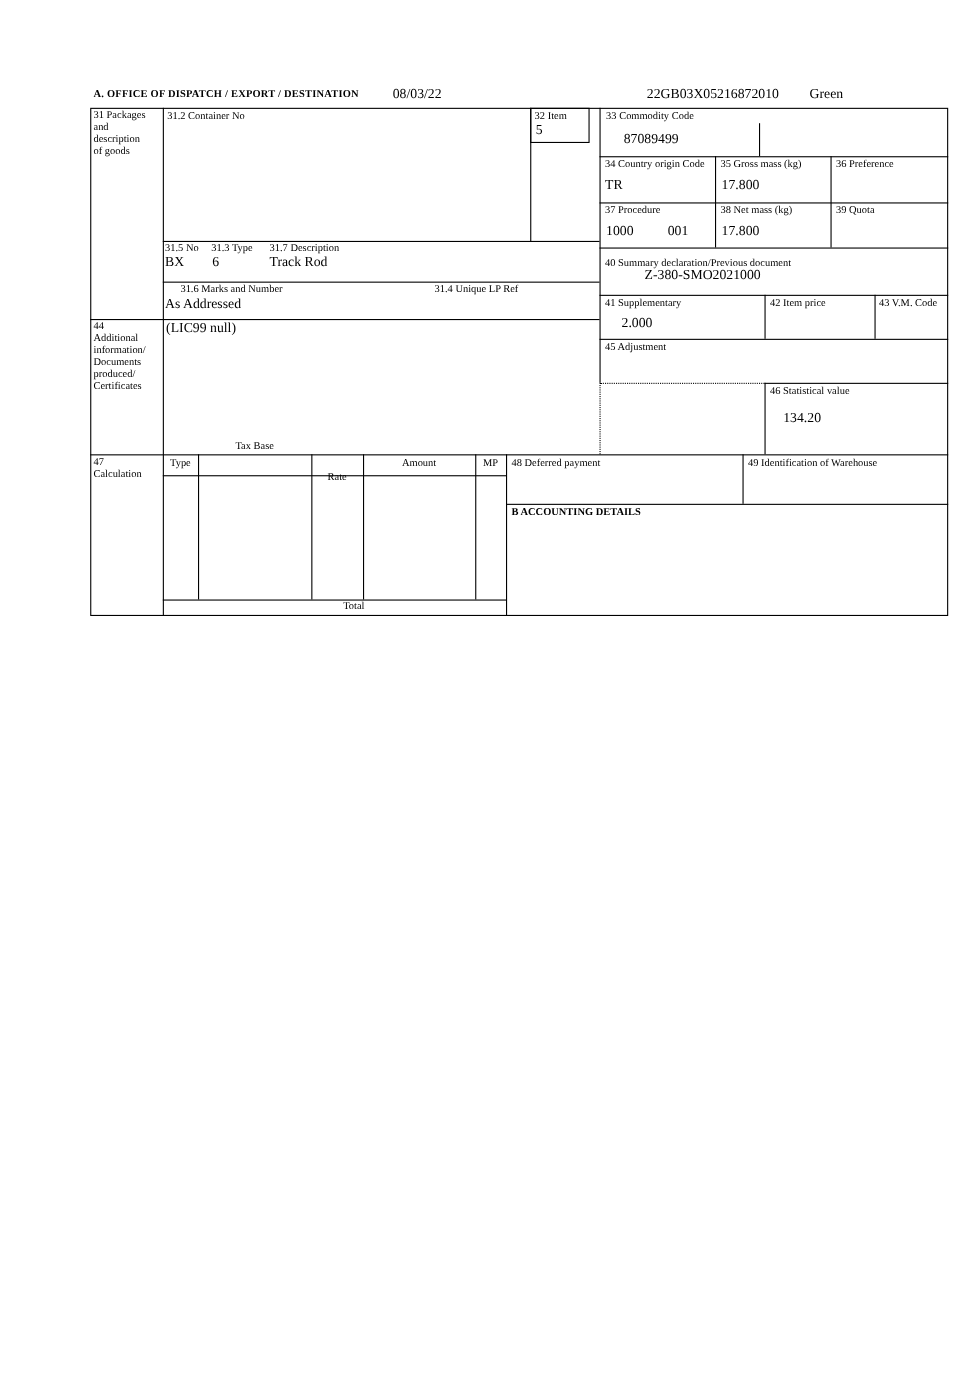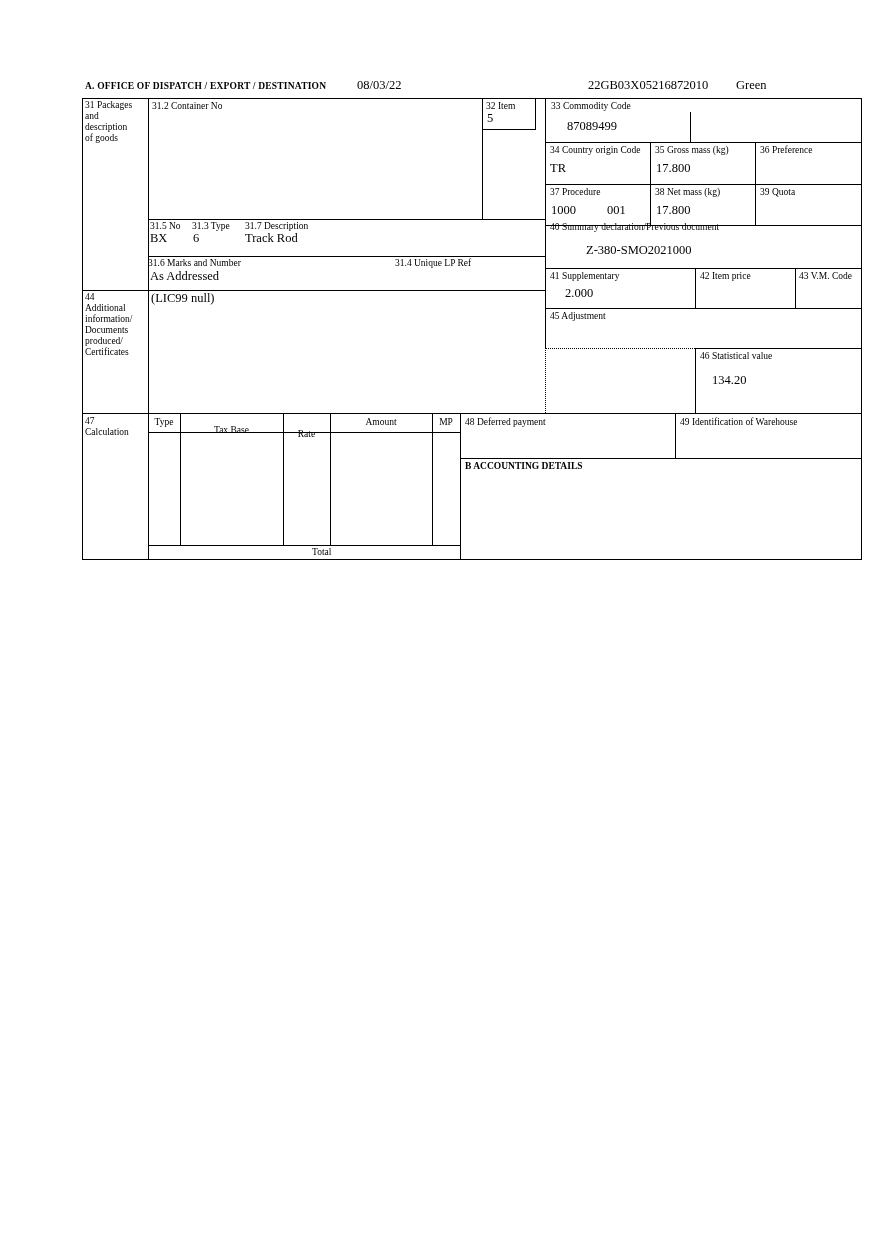--- a/index.html
+++ b/index.html
@@ -66,21 +66,21 @@
 of goods</span>
   <span class="lbl" style="left:152px; top:101px;">31.2 Container No</span>
 
   <span class="lbl" style="left:150px; top:221px;">31.5 No</span>
   <span class="lbl" style="left:192px; top:221px;">31.3 Type</span>
   <span class="lbl" style="left:245px; top:221px;">31.7 Description</span>
   <span class="val" style="left:150px; top:231px;">BX</span>
   <span class="val" style="left:193px; top:231px;">6</span>
   <span class="val" style="left:245px; top:231px;">Track Rod</span>
 
-  <span class="lbl" style="left:148px; top:258px;">31.6 Marks and Number</span>
+  <span class="lbl" style="left:164px; top:258px;">31.6 Marks and Number</span>
   <span class="lbl" style="left:395px; top:258px;">31.4 Unique LP Ref</span>
   <span class="val" style="left:150px; top:269px;">As Addressed</span>
 
   <span class="lbl" style="left:486px; top:101px;">32 Item</span>
   <span class="val" style="left:487px; top:111px;">5</span>
 
   <span class="lbl" style="left:551px; top:101px;">33 Commodity Code</span>
   <span class="val" style="left:567px; top:119px;">87089499</span>
 
   <span class="lbl" style="left:550px; top:145px;">34 Country origin Code</span>
@@ -89,21 +89,21 @@
   <span class="val" style="left:656px; top:161px;">17.800</span>
   <span class="lbl" style="left:760px; top:145px;">36 Preference</span>
 
   <span class="lbl" style="left:550px; top:187px;">37 Procedure</span>
   <span class="val" style="left:551px; top:203px;">1000</span>
   <span class="val" style="left:607px; top:203px;">001</span>
   <span class="lbl" style="left:655px; top:187px;">38 Net mass (kg)</span>
   <span class="val" style="left:656px; top:203px;">17.800</span>
   <span class="lbl" style="left:760px; top:187px;">39 Quota</span>
 
-  <span class="lbl" style="left:550px; top:222px;">40 Summary declaration/Previous document</span>
+  <span class="lbl" style="left:550px; top:235px;">40 Summary declaration/Previous document</span>
   <span class="val" style="left:586px; top:243px;">Z-380-SMO2021000</span>
 
   <span class="lbl" style="left:550px; top:271px;">41 Supplementary</span>
   <span class="val" style="left:565px; top:286px;">2.000</span>
   <span class="lbl" style="left:700px; top:271px;">42 Item price</span>
   <span class="lbl" style="left:799px; top:271px;">43 V.M. Code</span>
 
   <span class="lbl pre" style="left:85px; top:292px; width:62px;">44
 Additional
 information/
@@ -112,21 +112,21 @@
 Certificates</span>
   <span class="val" style="left:151px; top:291px;">(LIC99 null)</span>
 
   <span class="lbl" style="left:550px; top:311px;">45 Adjustment</span>
   <span class="lbl" style="left:700px; top:351px;">46 Statistical value</span>
   <span class="val" style="left:712px; top:373px;">134.20</span>
 
   <span class="lbl pre" style="left:85px; top:416px; width:62px;">47
 Calculation</span>
   <span class="lbl ctr" style="left:148px; top:417px; width:32px;">Type</span>
-  <span class="lbl ctr" style="left:180px; top:425px; width:103px;">Tax Base</span>
+  <span class="lbl ctr" style="left:180px; top:401px; width:103px;">Tax Base</span>
   <span class="lbl ctr" style="left:283px; top:429px; width:47px;">Rate</span>
   <span class="lbl ctr" style="left:330px; top:417px; width:102px;">Amount</span>
   <span class="lbl ctr" style="left:432px; top:417px; width:28px;">MP</span>
   <span class="lbl" style="left:312px; top:547px;">Total</span>
 
   <span class="lbl" style="left:465px; top:417px;">48 Deferred payment</span>
   <span class="lbl" style="left:680px; top:417px;">49 Identification of Warehouse</span>
   <span class="lbl bold" style="left:465px; top:461px;">B ACCOUNTING DETAILS</span>
 
 </div>

